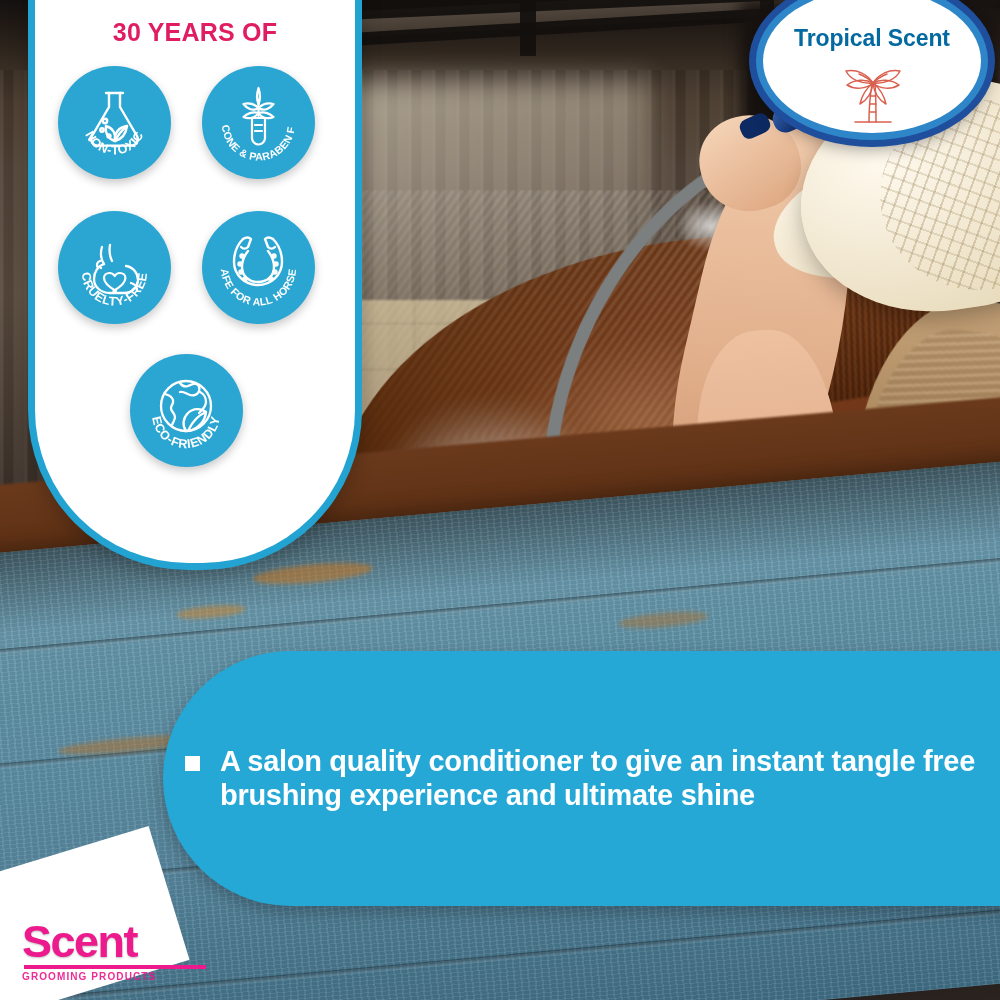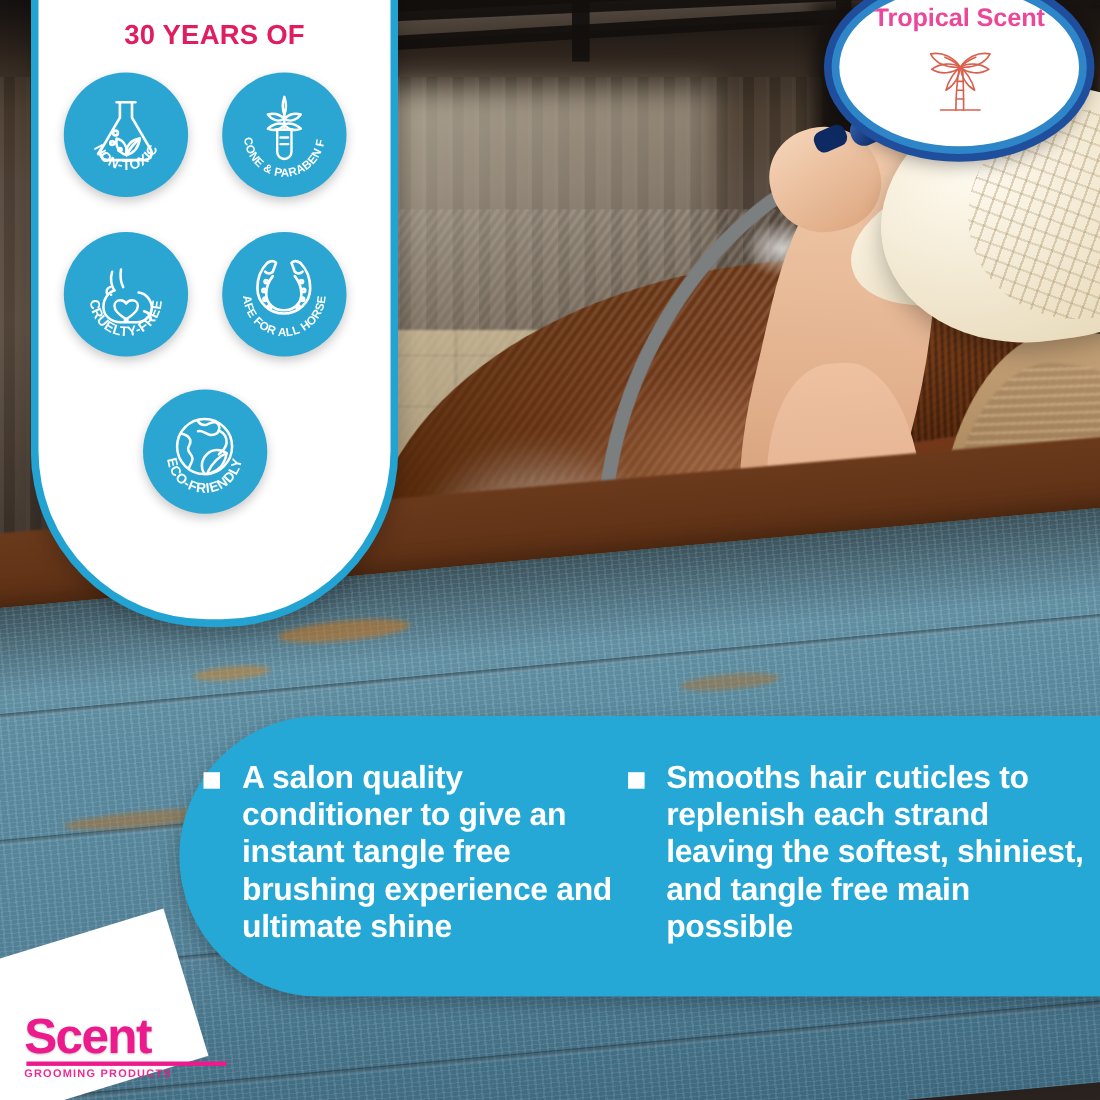--- a/index.html
+++ b/index.html
@@ -274,43 +274,43 @@
     width:232px;height:158px;
     border-radius:50%;
     background:#ffffff;
     border:7px solid #2E86C8;
     box-sizing:border-box;
     box-shadow:0 0 0 7px #1F4E9C, 0 8px 18px rgba(0,0,0,.4);
     display:flex;flex-direction:column;align-items:center;
     overflow:hidden;
   }
   .scent-label{
-    margin-top:14px;
-    color:#ec4899;
+    margin-top:36px;
+    color:#0369a1;
     font-size:23px;
     font-weight:bold;
     letter-spacing:-.1px;
     font-family:"Liberation Sans",sans-serif;
     white-space:nowrap;
   }
   .palm-wrap{margin-top:2px;}
 
   
   .bullet-panel{
     position:absolute;left:163px;top:651px;
     width:860px;height:255px;
     background:#25A8D6;
     border-radius:130px 0 0 130px;
     box-shadow:0 6px 16px rgba(0,0,0,.25);
     padding:30px 30px 30px 0;
     box-sizing:border-box;
   }
   .bullet-list{
     margin:0;padding:0;list-style:none;
-    display:flex;flex-direction:row;justify-content:center;
+    display:flex;flex-direction:column;justify-content:center;
     height:100%;
     padding-left:22px;
   }
   .bullet-item{
     display:flex;align-items:flex-start;
     margin:10px 0;
   }
   .bullet-marker{
     flex:0 0 auto;
     width:15px;height:15px;background:#ffffff;
@@ -538,24 +538,20 @@
       </svg>
     </div>
   </div>
 
   <div class="bullet-panel">
     <ul class="bullet-list">
       <li class="bullet-item">
         <span class="bullet-marker"></span>
         <span class="bullet-text">A salon quality conditioner to give an instant tangle free brushing experience and ultimate shine</span>
       </li>
-      <li class="bullet-item">
-        <span class="bullet-marker"></span>
-        <span class="bullet-text">Smooths hair cuticles to replenish each strand leaving the softest, shiniest, and tangle free main possible</span>
-      </li>
     </ul>
   </div>
 
   <div class="logo">
     <div class="logo-word">Scent</div>
     <div class="logo-rule"></div>
     <div class="logo-sub">GROOMING PRODUCTS</div>
   </div>
 
 </div>

